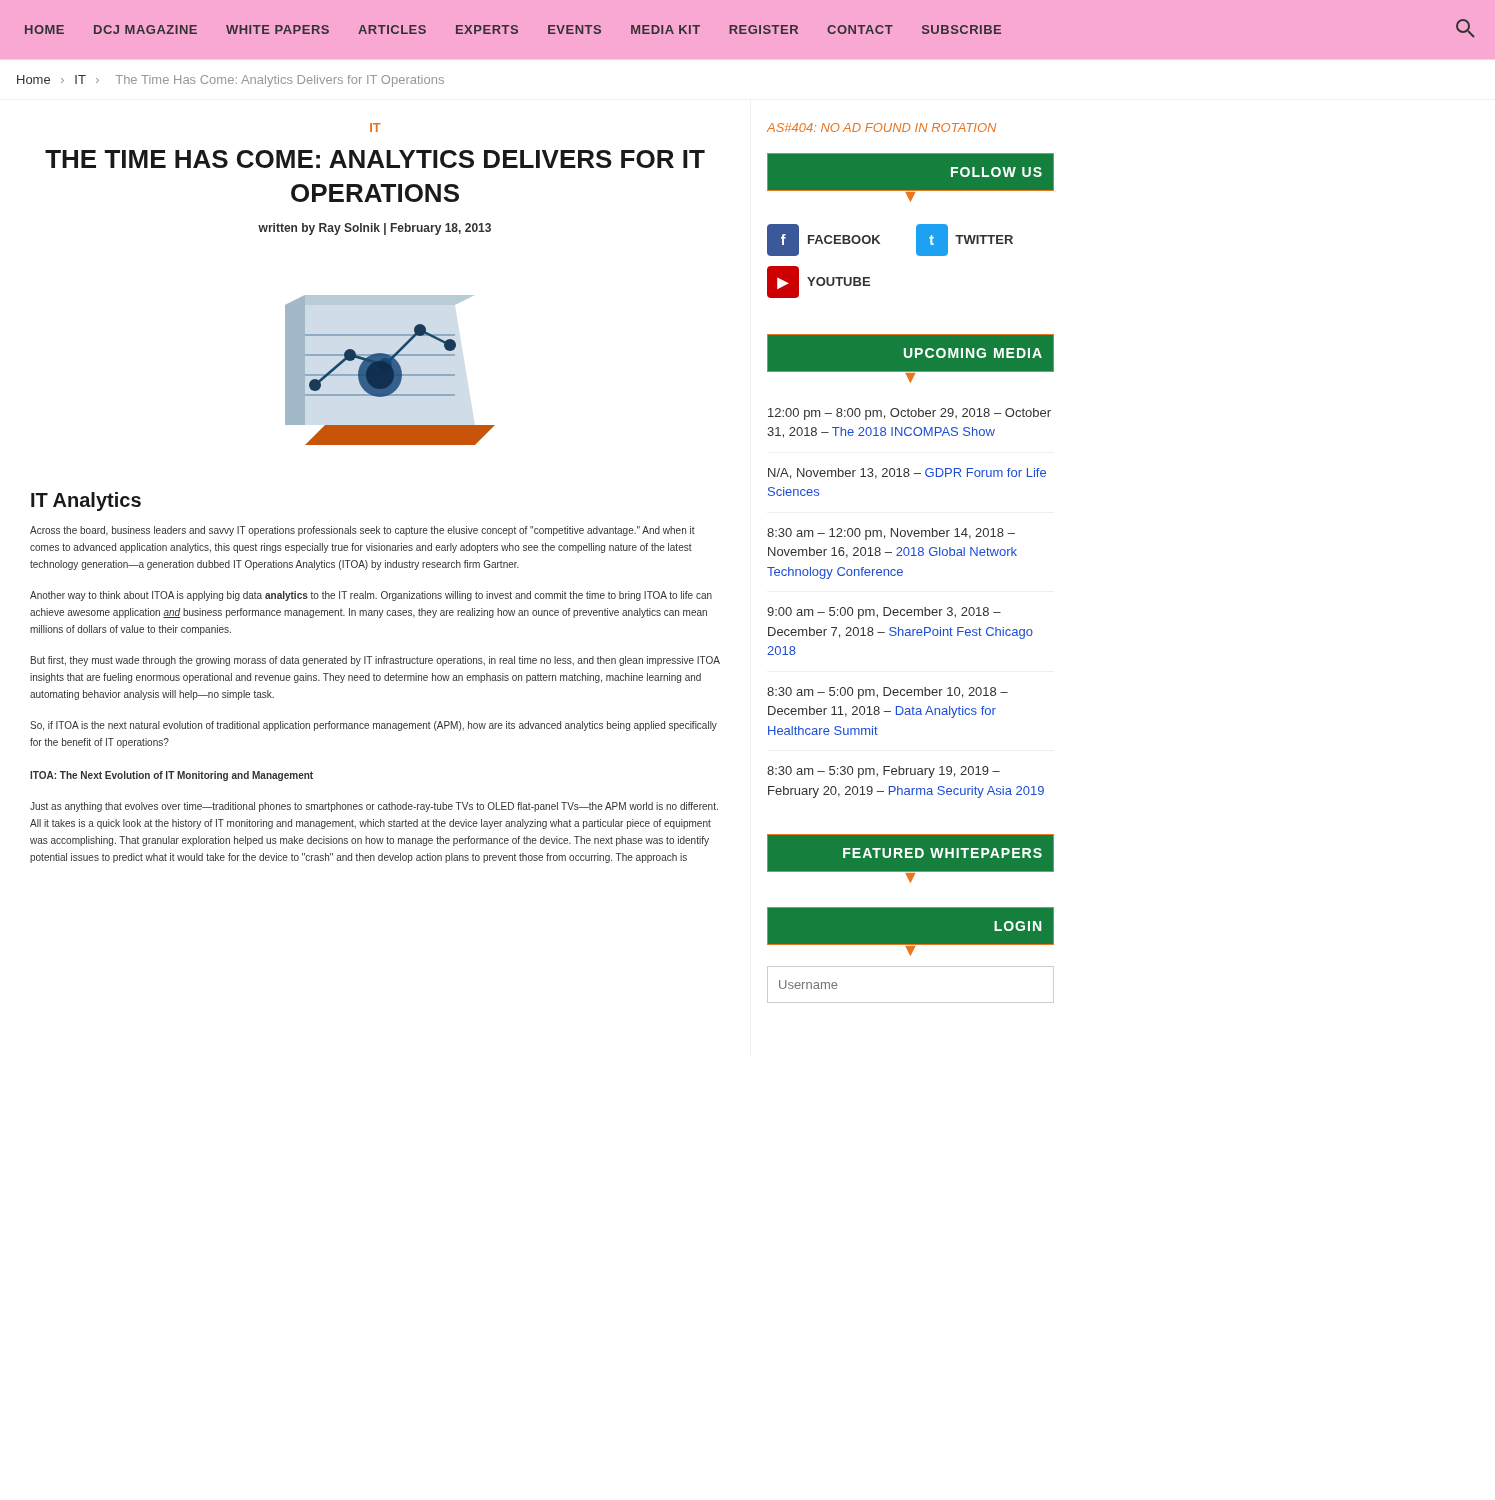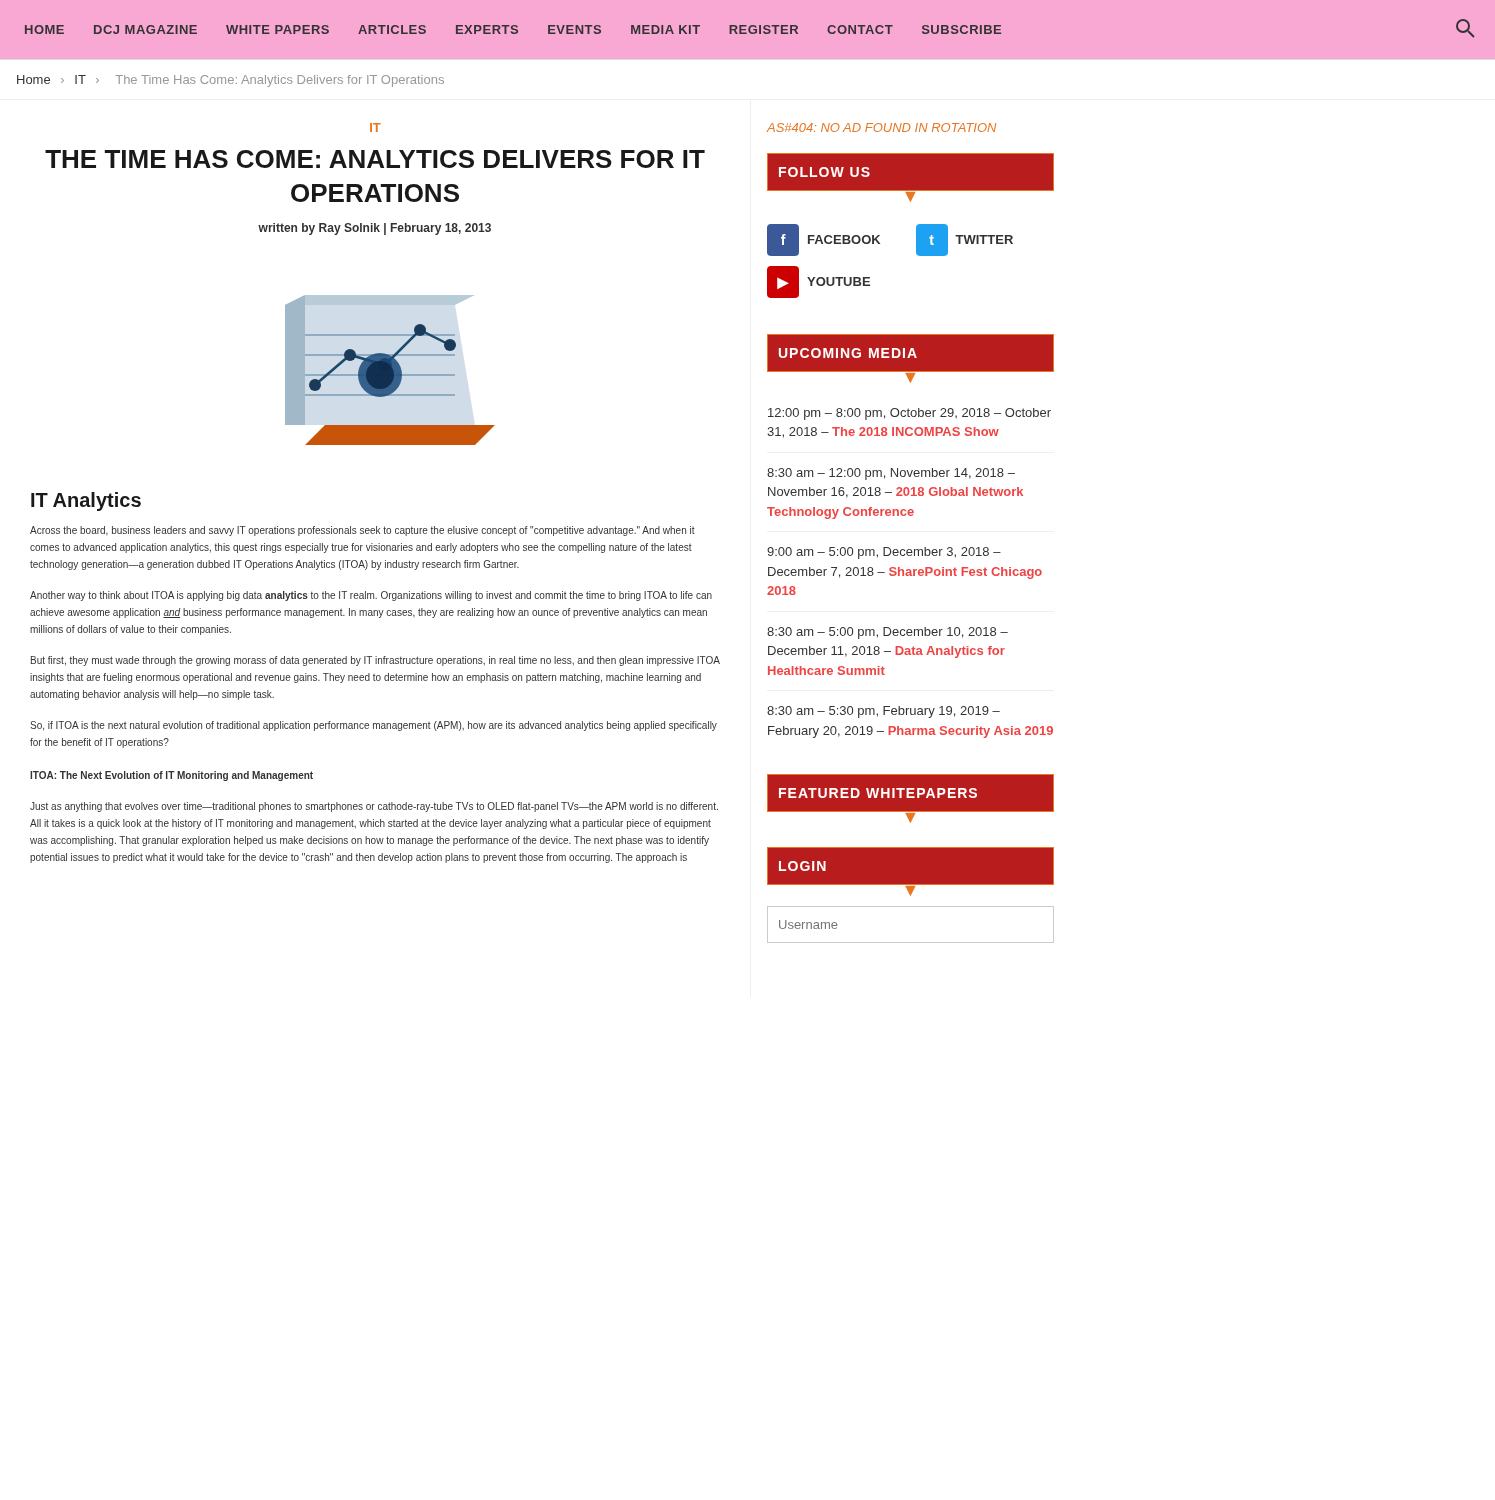--- a/index.html
+++ b/index.html
@@ -35,35 +35,35 @@
     .section-heading { font-size: 20px; font-weight: bold; color: #1a1a1a; margin: 18px 0 10px; }
     .article-body p { font-size: 10px; line-height: 1.7; color: #333; margin-bottom: 14px; }
     .article-body p strong { font-weight: bold; }
     .article-body p em { font-style: italic; text-decoration: underline; }
     .subheading { font-size: 15px; font-weight: bold; color: #1a1a1a; margin: 16px 0 4px; }
 
     
     .ad-notice { color: #e87722; font-size: 13px; margin-bottom: 18px; font-style: italic; }
 
     .sidebar-section { margin-bottom: 24px; }
-    .sidebar-section-title { background: #b91c1c; color: #fff; text-align: left; font-size: 14px; font-weight: bold; padding: 10px; letter-spacing: 1px; border: 1px solid #e87722; }
+    .sidebar-section-title { background: #15803d; color: #fff; text-align: right; font-size: 14px; font-weight: bold; padding: 10px; letter-spacing: 1px; border: 1px solid #e87722; }
     .sidebar-section-arrow { text-align: center; color: #e87722; font-size: 18px; line-height: 0.6; margin-bottom: 10px; }
 
     .social-grid { display: flex; flex-wrap: wrap; gap: 10px; padding: 12px 0; }
     .social-item { display: flex; align-items: center; gap: 8px; font-size: 13px; font-weight: bold; color: #333; cursor: pointer; text-decoration: none; width: calc(50% - 5px); }
     .social-icon { width: 32px; height: 32px; border-radius: 4px; display: flex; align-items: center; justify-content: center; color: #fff; font-size: 14px; font-weight: bold; flex-shrink: 0; }
     .fb-icon { background: #3b5998; }
     .tw-icon { background: #1da1f2; }
     .yt-icon { background: #cc0000; }
     .social-item.full { width: 100%; }
 
     
     .event-item { padding: 10px 0; border-bottom: 1px solid #eee; font-size: 13px; line-height: 1.5; }
     .event-item:last-child { border-bottom: none; }
-    .event-link { color: #ef4444; text-decoration: none; font-weight: bold; }
+    .event-link { color: #1d4ed8; text-decoration: none; font-weight: normal; }
 
     
     .login-input { width: 100%; border: 1px solid #ccc; padding: 10px; font-size: 13px; margin-bottom: 10px; }
 
     
     .featured-section { margin-bottom: 24px; }
   </style>
 </head>
 <body>
 
@@ -168,20 +168,21 @@
           <span>YOUTUBE</span>
         </a>
       </div>
     </div>
 
     <div class="sidebar-section">
       <div class="sidebar-section-title">UPCOMING MEDIA</div>
       <div class="sidebar-section-arrow">▼</div>
       <div id="events-list">
           <div class="event-item"><span>12:00 pm – 8:00 pm, October 29, 2018 – October 31, 2018 – </span><a href="#" class="event-link">The 2018 INCOMPAS Show</a></div>
+          <div class="event-item"><span>N/A, November 13, 2018 – </span><a href="#" class="event-link">GDPR Forum for Life Sciences</a></div>
           <div class="event-item"><span>8:30 am – 12:00 pm, November 14, 2018 – November 16, 2018 – </span><a href="#" class="event-link">2018 Global Network Technology Conference</a></div>
           <div class="event-item"><span>9:00 am – 5:00 pm, December 3, 2018 – December 7, 2018 – </span><a href="#" class="event-link">SharePoint Fest Chicago 2018</a></div>
           <div class="event-item"><span>8:30 am – 5:00 pm, December 10, 2018 – December 11, 2018 – </span><a href="#" class="event-link">Data Analytics for Healthcare Summit</a></div>
           <div class="event-item"><span>8:30 am – 5:30 pm, February 19, 2019 – February 20, 2019 – </span><a href="#" class="event-link">Pharma Security Asia 2019</a></div>
         </div>
     </div>
 
     <div class="sidebar-section featured-section">
       <div class="sidebar-section-title">FEATURED WHITEPAPERS</div>
       <div class="sidebar-section-arrow">▼</div>

